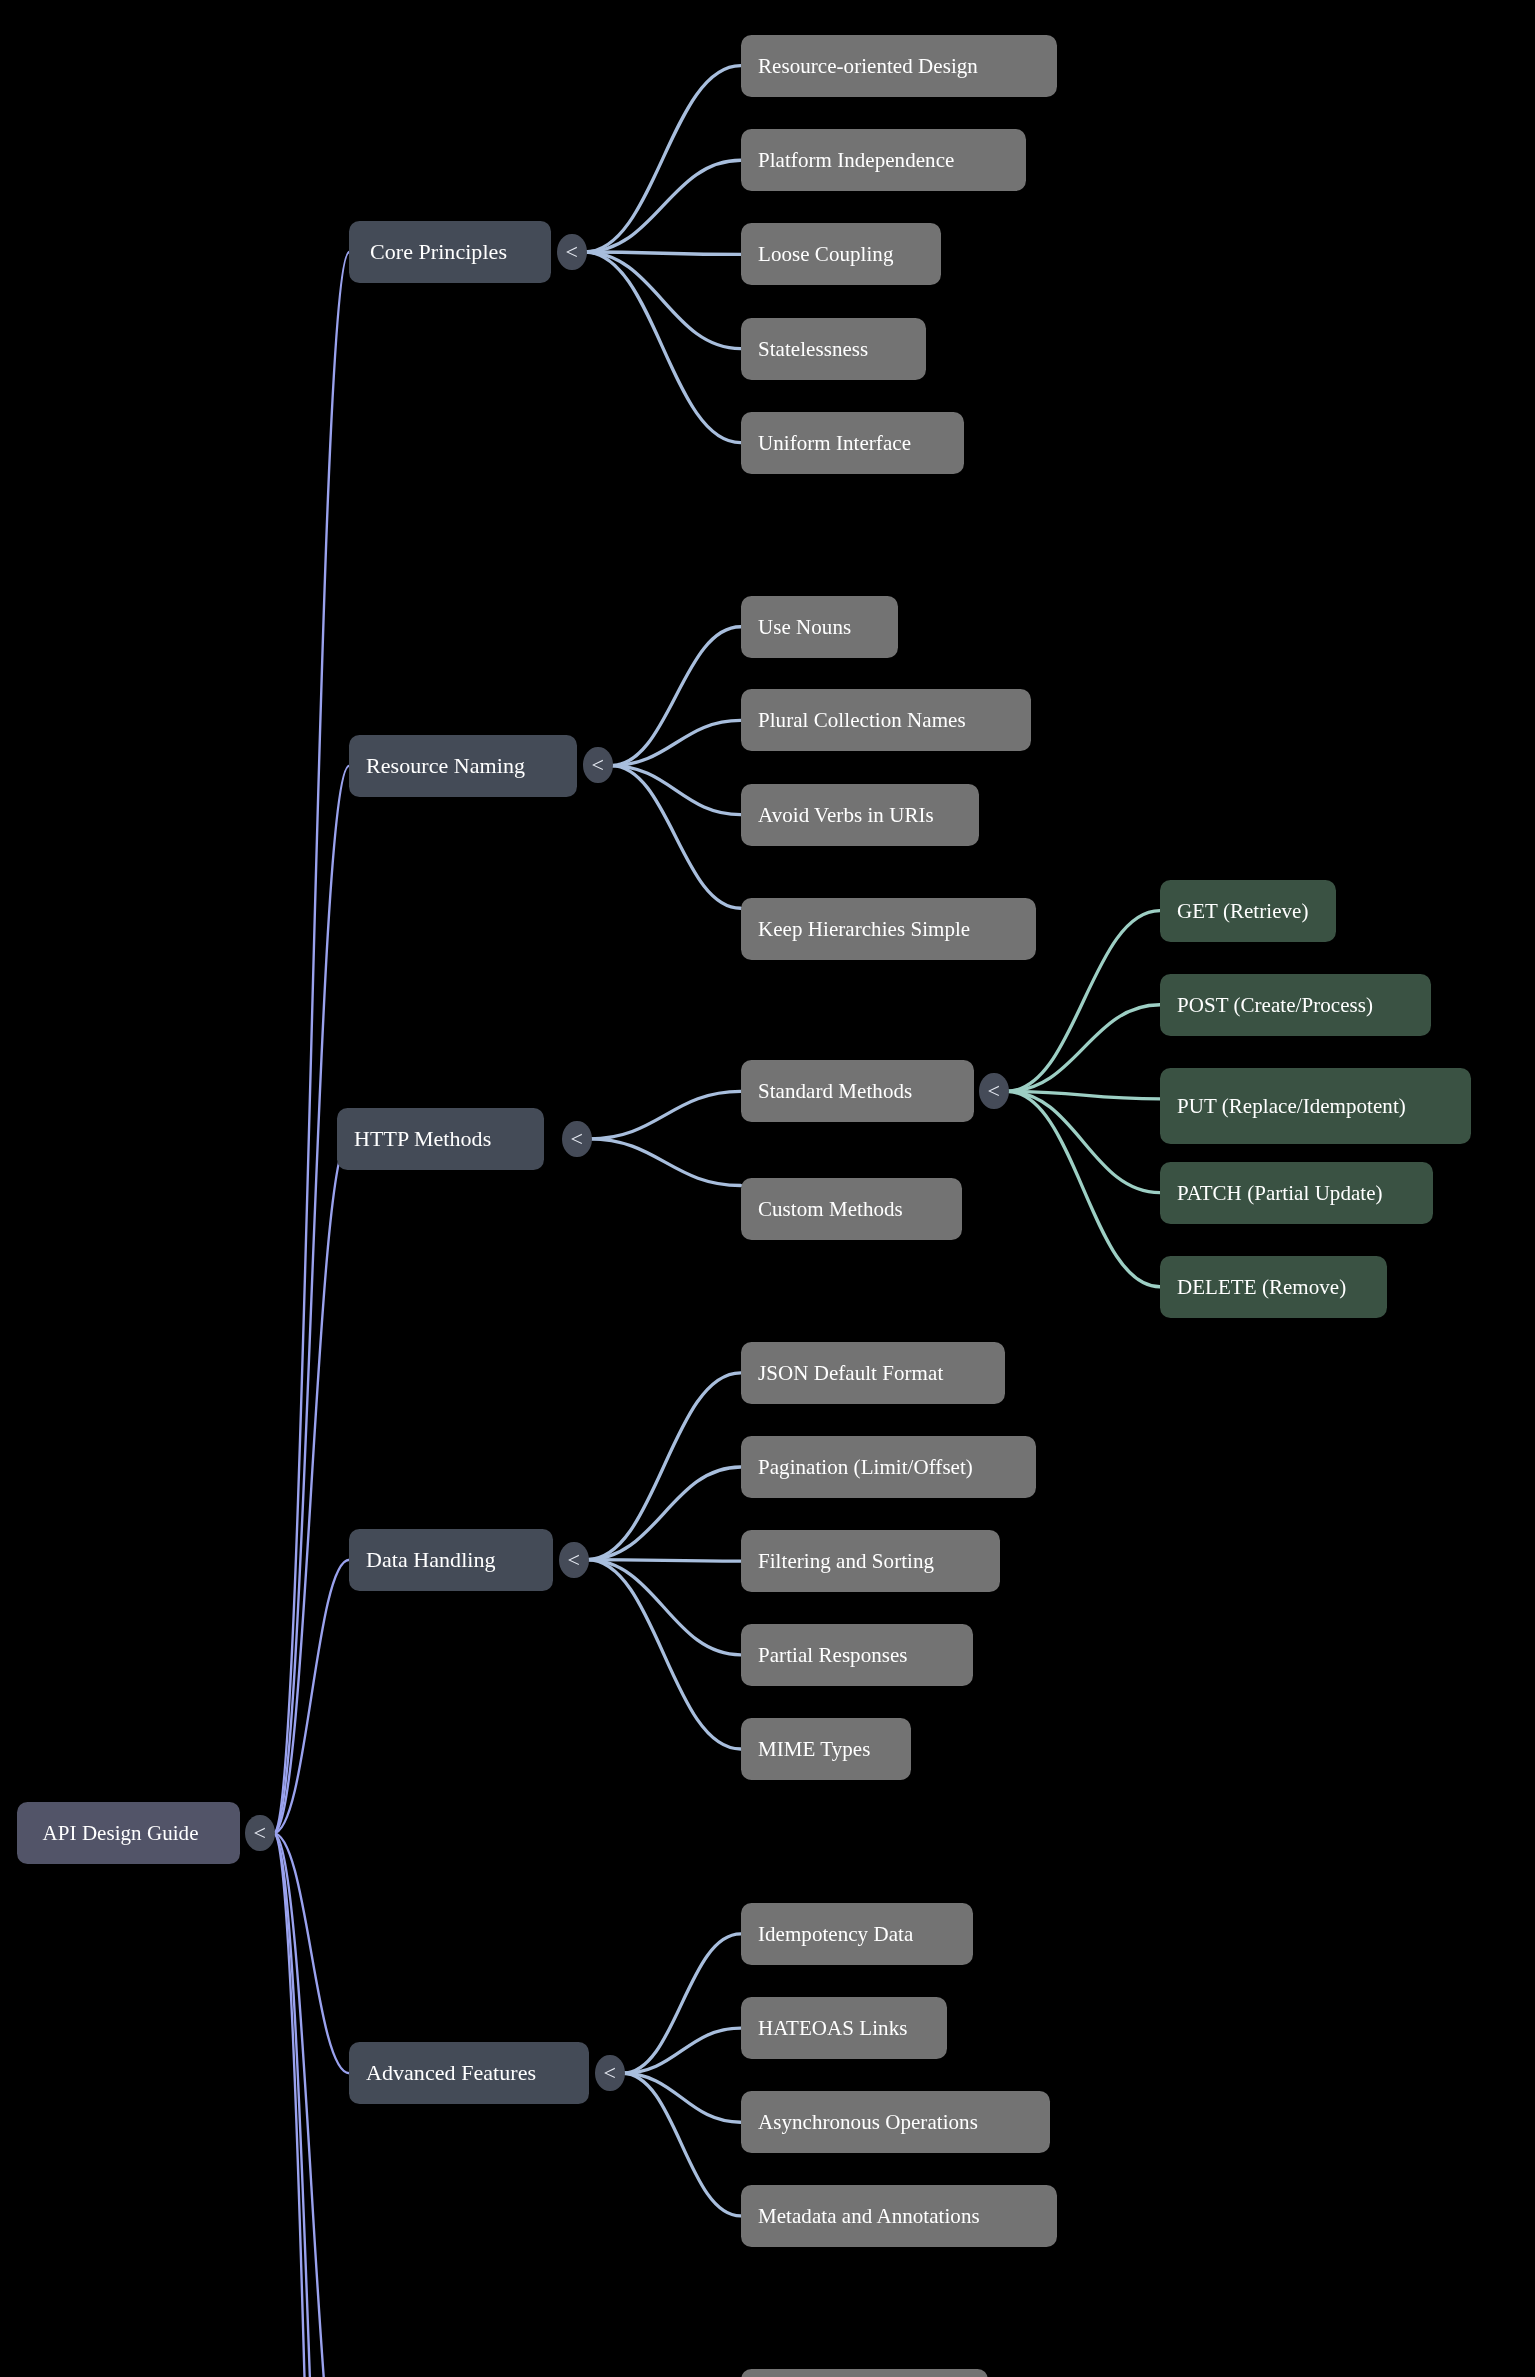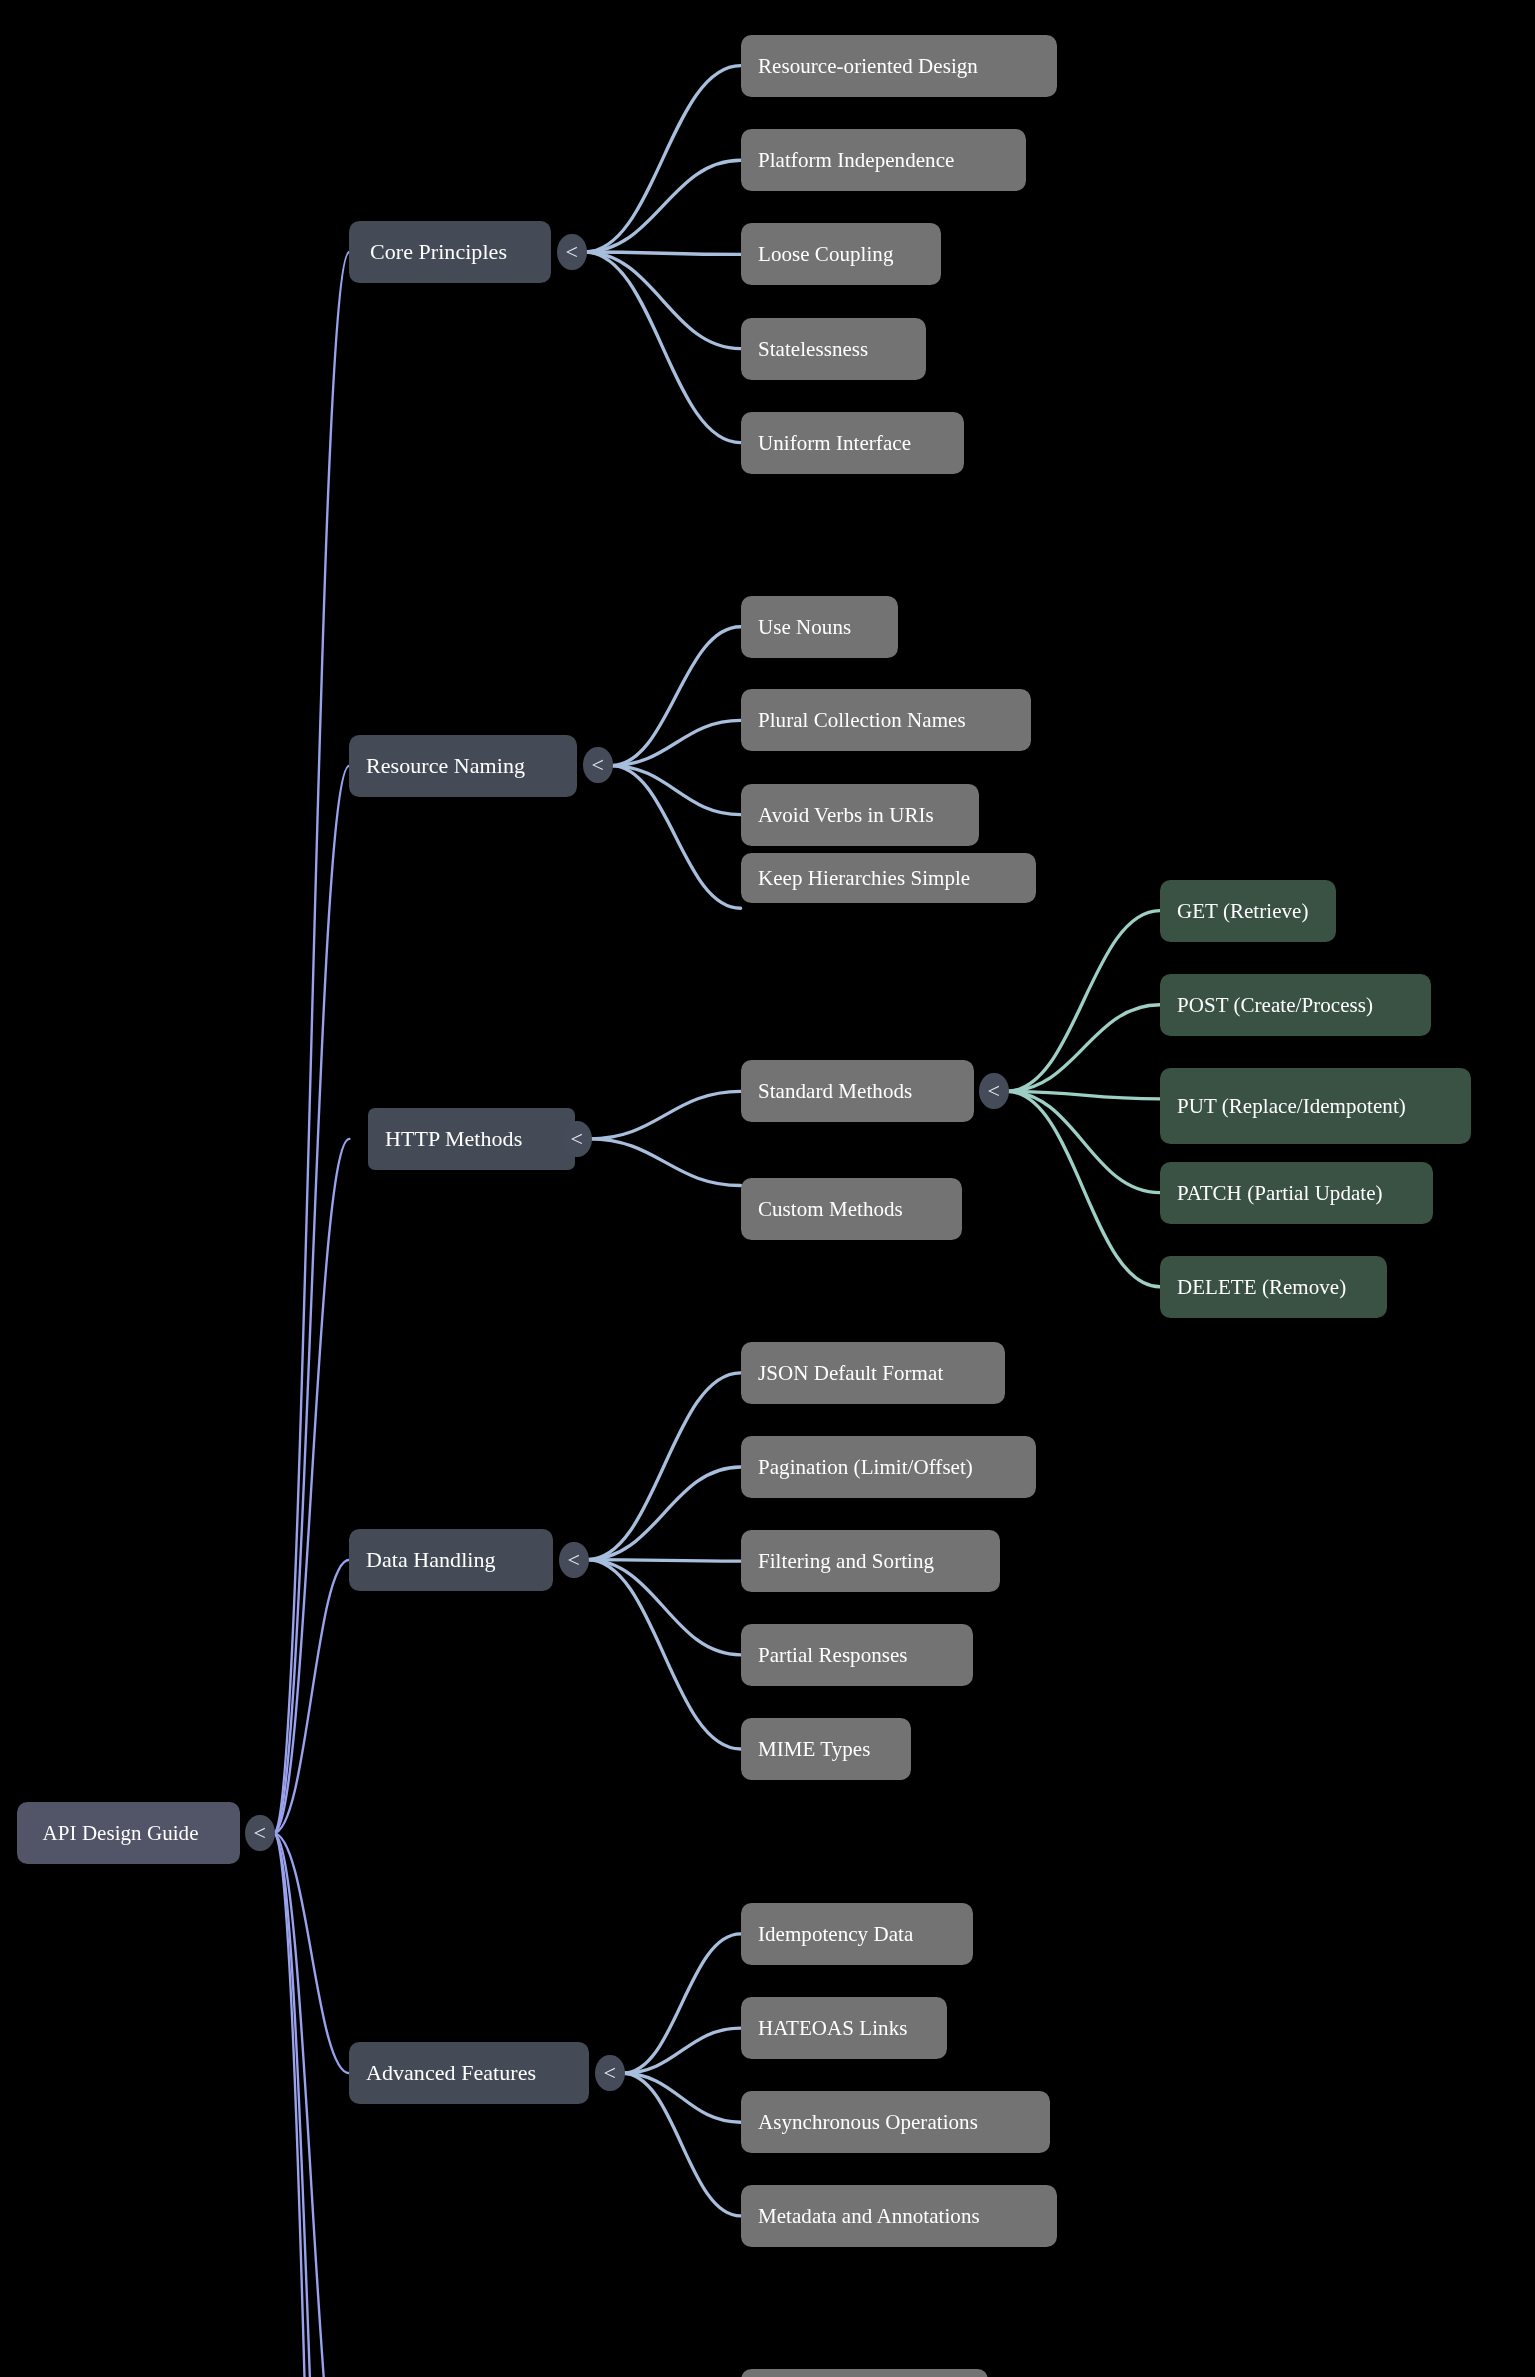--- a/index.html
+++ b/index.html
@@ -162,24 +162,24 @@
       <div class="toggle" style="left: 583px; top: 747px;">&lt;</div>
       <div class="node leaf" style="left: 741px; top: 596px; width: 157px; height: 62px;">
         <span class="node-label">Use Nouns</span>
       </div>
       <div class="node leaf" style="left: 741px; top: 689px; width: 290px; height: 62px;">
         <span class="node-label">Plural Collection Names</span>
       </div>
       <div class="node leaf" style="left: 741px; top: 784px; width: 238px; height: 62px;">
         <span class="node-label">Avoid Verbs in URIs</span>
       </div>
-      <div class="node leaf" style="left: 741px; top: 853px; width: 295px; height: 50px;">
+      <div class="node leaf" style="left: 741px; top: 898px; width: 295px; height: 62px;">
         <span class="node-label">Keep Hierarchies Simple</span>
       </div>
-      <div class="node branch" style="left: 368px; top: 1108px; width: 207px; height: 62px; border-radius: 7px;">
+      <div class="node branch" style="left: 337px; top: 1108px; width: 207px; height: 62px;">
         <span class="node-label">HTTP Methods</span>
       </div>
       <div class="toggle" style="left: 562px; top: 1121px;">&lt;</div>
       <div class="node leaf" style="left: 741px; top: 1060px; width: 233px; height: 62px;">
         <span class="node-label">Standard Methods</span>
       </div>
       <div class="toggle" style="left: 979px; top: 1073px;">&lt;</div>
       <div class="node leaf3" style="left: 1160px; top: 880px; width: 176px; height: 62px;">
         <span class="node-label">GET (Retrieve)</span>
       </div>

